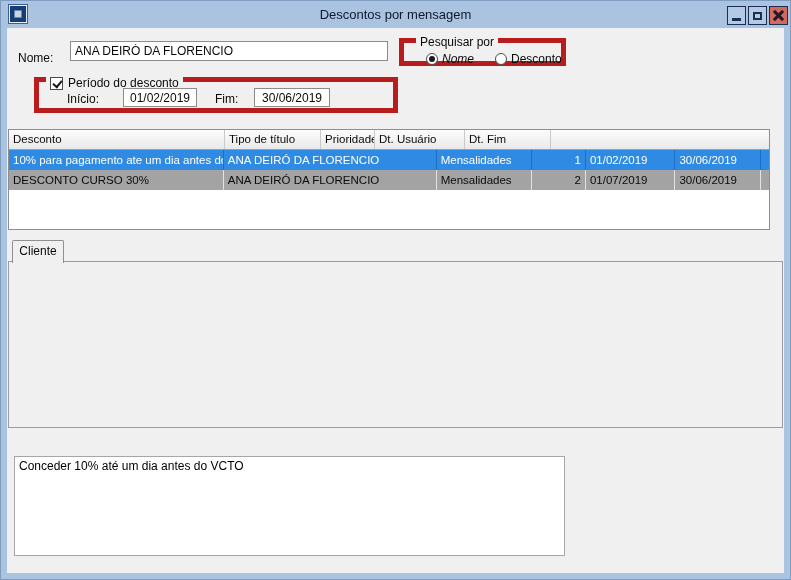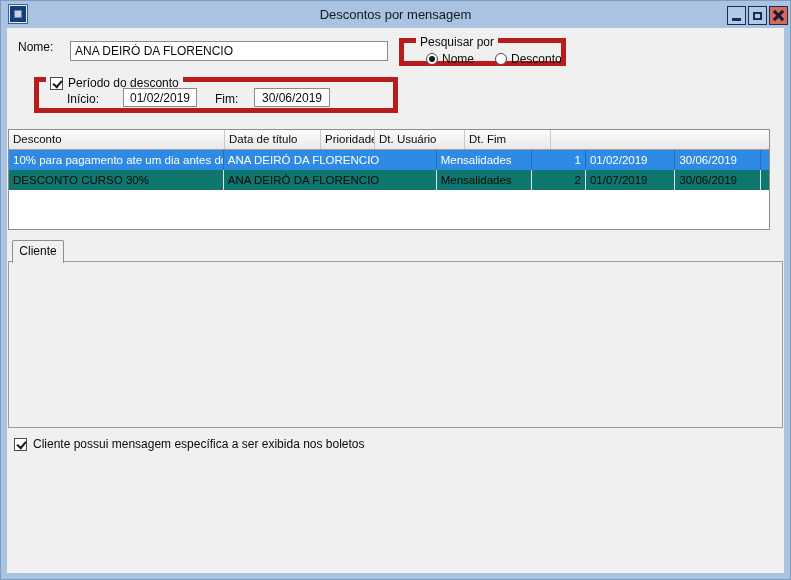--- a/index.html
+++ b/index.html
@@ -40,21 +40,21 @@
   .radio-item { position:absolute; display:flex; align-items:center; gap:4px; }
   .radio { width:12px; height:12px; border:1px solid #4b4b4b; border-radius:50%; background:#fff; position:relative; flex:none; }
   .radio.sel::after { content:""; position:absolute; left:2px; top:2px; width:6px; height:6px; background:#1a1a1a; border-radius:50%; }
 
   .checkbox { width:13px; height:13px; border:1px solid #4b4b4b; background:#fff; position:relative; flex:none; }
   .checkbox.checked::after { content:""; position:absolute; left:2px; top:2px; width:7px; height:4px; border-left:2px solid #1b1b1b; border-bottom:2px solid #1b1b1b; transform:rotate(-50deg); }
 
   .table { position:absolute; left:8px; top:129px; width:762px; height:101px; background:#fff; border:1px solid #8e8e8e; overflow:hidden; }
   .thead { display:flex; height:20px; background:linear-gradient(#fcfcfc,#e9e9e9); border-bottom:1px solid #9f9f9f; }
   .th { font-size:11.5px; line-height:19px; padding:0 4px; border-right:1px solid #c9c9c9; overflow:hidden; white-space:nowrap; }
-  .trow { display:flex; height:20px; background:#0f766e; }
+  .trow { display:flex; height:20px; background:#a3a3a3; }
   .td { font-size:11.5px; line-height:20px; padding:0 4px; border-right:1px solid #e2e2e2; overflow:hidden; white-space:nowrap; }
   .trow.selected { background:#2e8ae3; color:#fff; }
   .trow.selected .td { border-right-color:#1e6fc4; }
   .c1{width:216px} .c2{width:214px} .c3{width:96px} .c4{width:54px} .c5{width:90px} .c6{width:86px}
   .c7{flex:1; border-right:none;}
   .a-r{text-align:right} .a-c{text-align:left}
 
   .tab { position:absolute; left:12px; top:240px; width:52px; height:23px; background:#f0f0f0; border:1px solid #8f8f8f; border-bottom:none; border-radius:2px 2px 0 0; text-align:center; line-height:21px; z-index:2; }
   .panel { position:absolute; left:8px; top:261px; width:775px; height:167px; border:1px solid #9c9c9c; background:#f0f0f0; z-index:1; }
 
@@ -82,26 +82,26 @@
           <div class="glyph-max"></div>
         </div>
       <div class="wbtn close">
           <div class="glyph-x"></div>
         </div>
     </div>
   </div>
 
   <div class="content"></div>
 
-  <div class="lbl" style="left:18px; top:40px;">Nome:</div>
+  <div class="lbl" style="left:18px; top:51px;">Nome:</div>
   <input class="inp" style="left: 70px; top: 41px; width: 318px;" value="ANA DEIRÓ DA FLORENCIO">
 
   <div class="groupbox" style="left:399px; top:38px; width:167px; height:28px;">
     <div class="legend" style="left:12px;">Pesquisar por</div>
-    <div class="radio-item" style="left:22px; top:9px;">
+    <div class="radio-item" style="left:22px; top:9px;font-style:italic;">
       <span class="radio sel"></span>
       <span>Nome</span>
     </div>
     <div class="radio-item" style="left:91px; top:9px;">
       <span class="radio"></span>
       <span>Desconto</span>
     </div>
   </div>
 
   <div class="groupbox" style="left:19px; top:77px; width:364px; height:36px;margin-left:15px;">
@@ -111,21 +111,21 @@
     </div>
   </div>
   <div class="lbl" style="left:67px; top:92px;">Início:</div>
   <input class="inp date" style="left: 123px; top: 88px; width: 74px; height: 19px;" value="01/02/2019">
   <div class="lbl" style="left:215px; top:92px;">Fim:</div>
   <input class="inp date" style="left: 254px; top: 88px; width: 76px; height: 19px;" value="30/06/2019">
 
   <div class="table">
     <div class="thead">
       <div class="th c1">Desconto</div>
-      <div class="th c3">Data de título</div>
+      <div class="th c3">Tipo de título</div>
       <div class="th c4 a-c">Prioridade</div>
       <div class="th c5 a-c">Dt. Usuário</div>
       <div class="th c6 a-c">Dt. Fim</div>
       <div class="th c7"></div>
     </div>
     <div class="trow selected">
       <div class="td c1">10% para pagamento ate um dia antes do </div>
       <div class="td c2">ANA DEIRÓ DA FLORENCIO</div>
       <div class="td c3">Mensalidades</div>
       <div class="td c4 a-r">1</div>
@@ -178,18 +178,15 @@
 
   <div class="lbl" style="left:26px; top:397px;">Início:</div>
   <input class="inp date" style="left: 62px; top: 394px; width: 70px; height: 19px;" value="01/02/2019">
   <div class="lbl" style="left:145px; top:397px;">Fim:</div>
   <input class="inp date" style="left: 174px; top: 394px; width: 70px; height: 19px;" value="30/06/2019">
   <div class="lbl" style="left:280px; top:397px;">Usuário:</div>
   <div class="lbl" style="left:338px; top:397px;">trends</div>
   <div class="lbl" style="left:420px; top:397px;">Data:</div>
   <div class="lbl" style="left:457px; top:397px;">13/12/2018</div>
 
-  <div class="msg-check">
-    <span class="checkbox checked"></span>
-    <span>Cliente possui mensagem específica a ser exibida nos boletos</span>
-  </div>
+  <textarea class="textarea" spellcheck="false" style="">Conceder 10% até um dia antes do VCTO</textarea>
 
 </div>
 
 </body></html>

